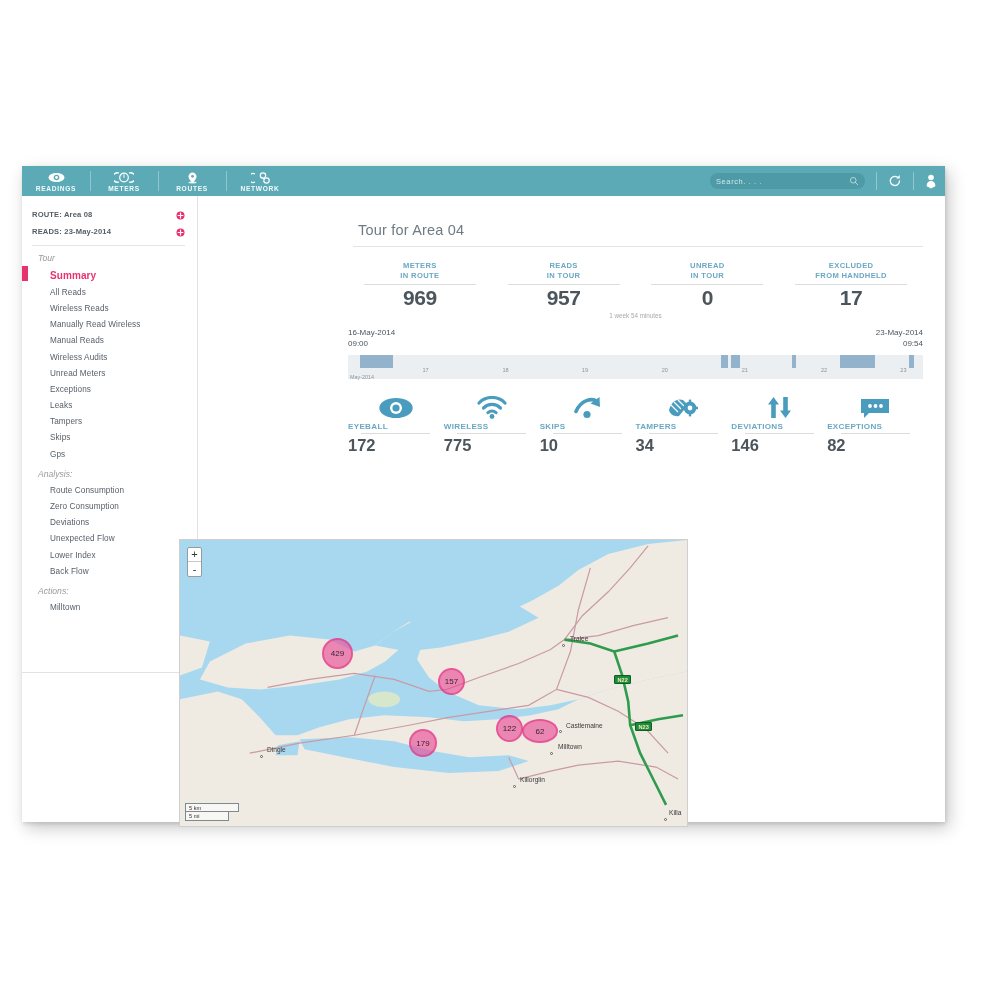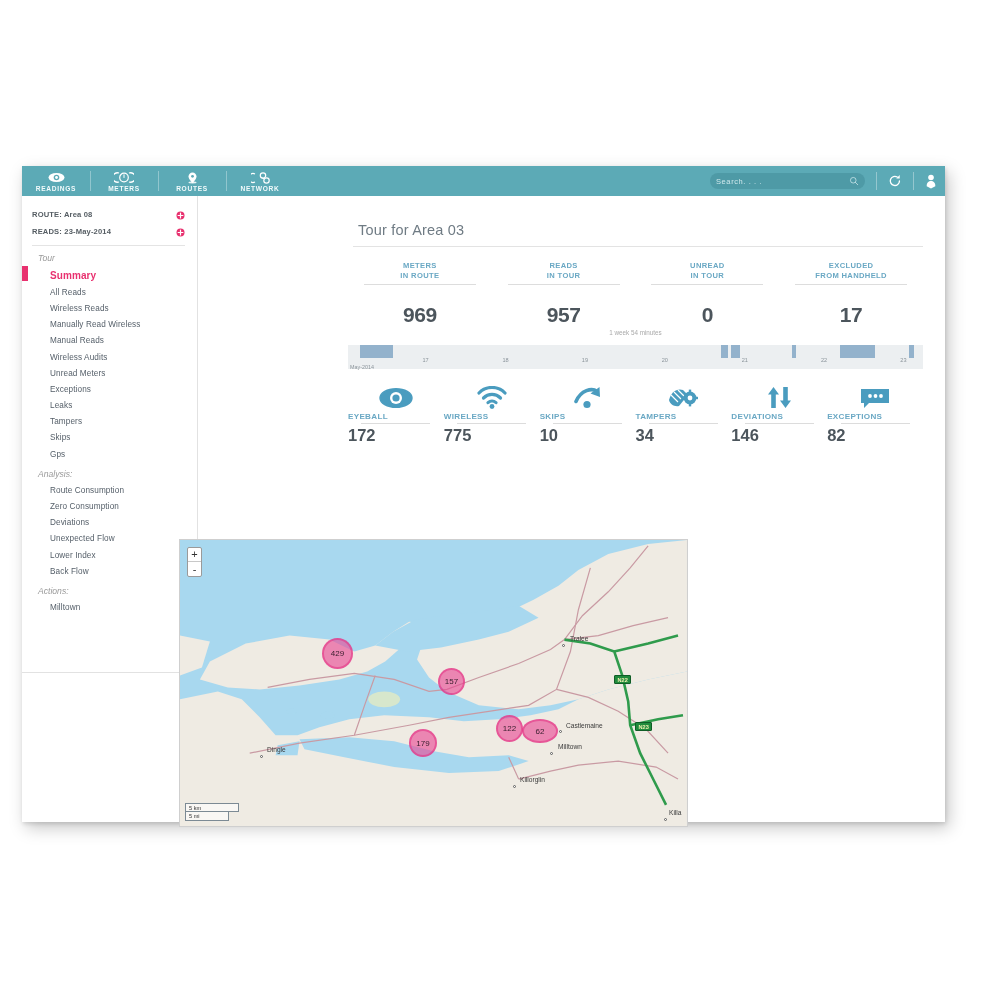--- a/index.html
+++ b/index.html
@@ -148,21 +148,21 @@
   .kpi-label {
     font-size: 7.6px; color: #6aa8c4; font-weight: bold;
     line-height: 10px; letter-spacing: 0.35px;
   }
   .kpi-rule {
     height: 1px; background: #dddddd;
     width: 78%; margin: 3px auto 0;
   }
   .kpi-value {
     font-size: 21px; color: #4c555c; font-weight: bold;
-    margin-top: 18px; letter-spacing: -0.4px;
+    margin-top: 1px; letter-spacing: -0.4px;
   }
   #duration-note {
     text-align: center; font-size: 6.3px; color: #a9a9a9;
     margin-top: 2px; padding-left: 128px;
   }
 
   
   #timeline-wrap { margin: 9px 22px 0 150px; }
   #timeline-dates { display: flex; justify-content: space-between; }
   .tl-date {
@@ -402,21 +402,21 @@
       <div class="side-item"><span>Unexpected Flow</span></div>
       <div class="side-item"><span>Lower Index</span></div>
       <div class="side-item"><span>Back Flow</span></div>
 
       <div class="side-group-title">Actions:</div>
       <div class="side-item"><span>Milltown</span></div>
     </div>
 
     <div id="main">
 
-      <div id="page-title">Tour for Area 03</div>
+      <div id="page-title">Tour for Area 04</div>
       <div id="title-rule"></div>
 
       <div id="kpi-row">
         <div class="kpi">
           <div class="kpi-label">
             <div>METERS</div>
             <div>IN ROUTE</div>
           </div>
           <div class="kpi-rule"></div>
           <div class="kpi-value">969</div>
@@ -443,20 +443,30 @@
             <div>FROM HANDHELD</div>
           </div>
           <div class="kpi-rule"></div>
           <div class="kpi-value">17</div>
         </div>
       </div>
 
       <div id="duration-note">1 week 54 minutes</div>
 
       <div id="timeline-wrap">
+        <div id="timeline-dates">
+          <div class="tl-date">
+            <div>16-May-2014</div>
+            <div>09:00</div>
+          </div>
+          <div class="tl-date right">
+            <div>23-May-2014</div>
+            <div>09:54</div>
+          </div>
+        </div>
         <div id="timeline-bar">
 
           <div class="tl-block" style="left:2.0%;width:5.8%"></div>
           <div class="tl-block" style="left:64.8%;width:1.3%"></div>
           <div class="tl-block" style="left:66.6%;width:1.6%"></div>
           <div class="tl-block" style="left:77.3%;width:0.7%"></div>
           <div class="tl-block" style="left:85.6%;width:6.0%"></div>
           <div class="tl-block" style="left:97.6%;width:0.9%"></div>
 
           <div class="tl-tick" style="left:13.5%">17</div>

